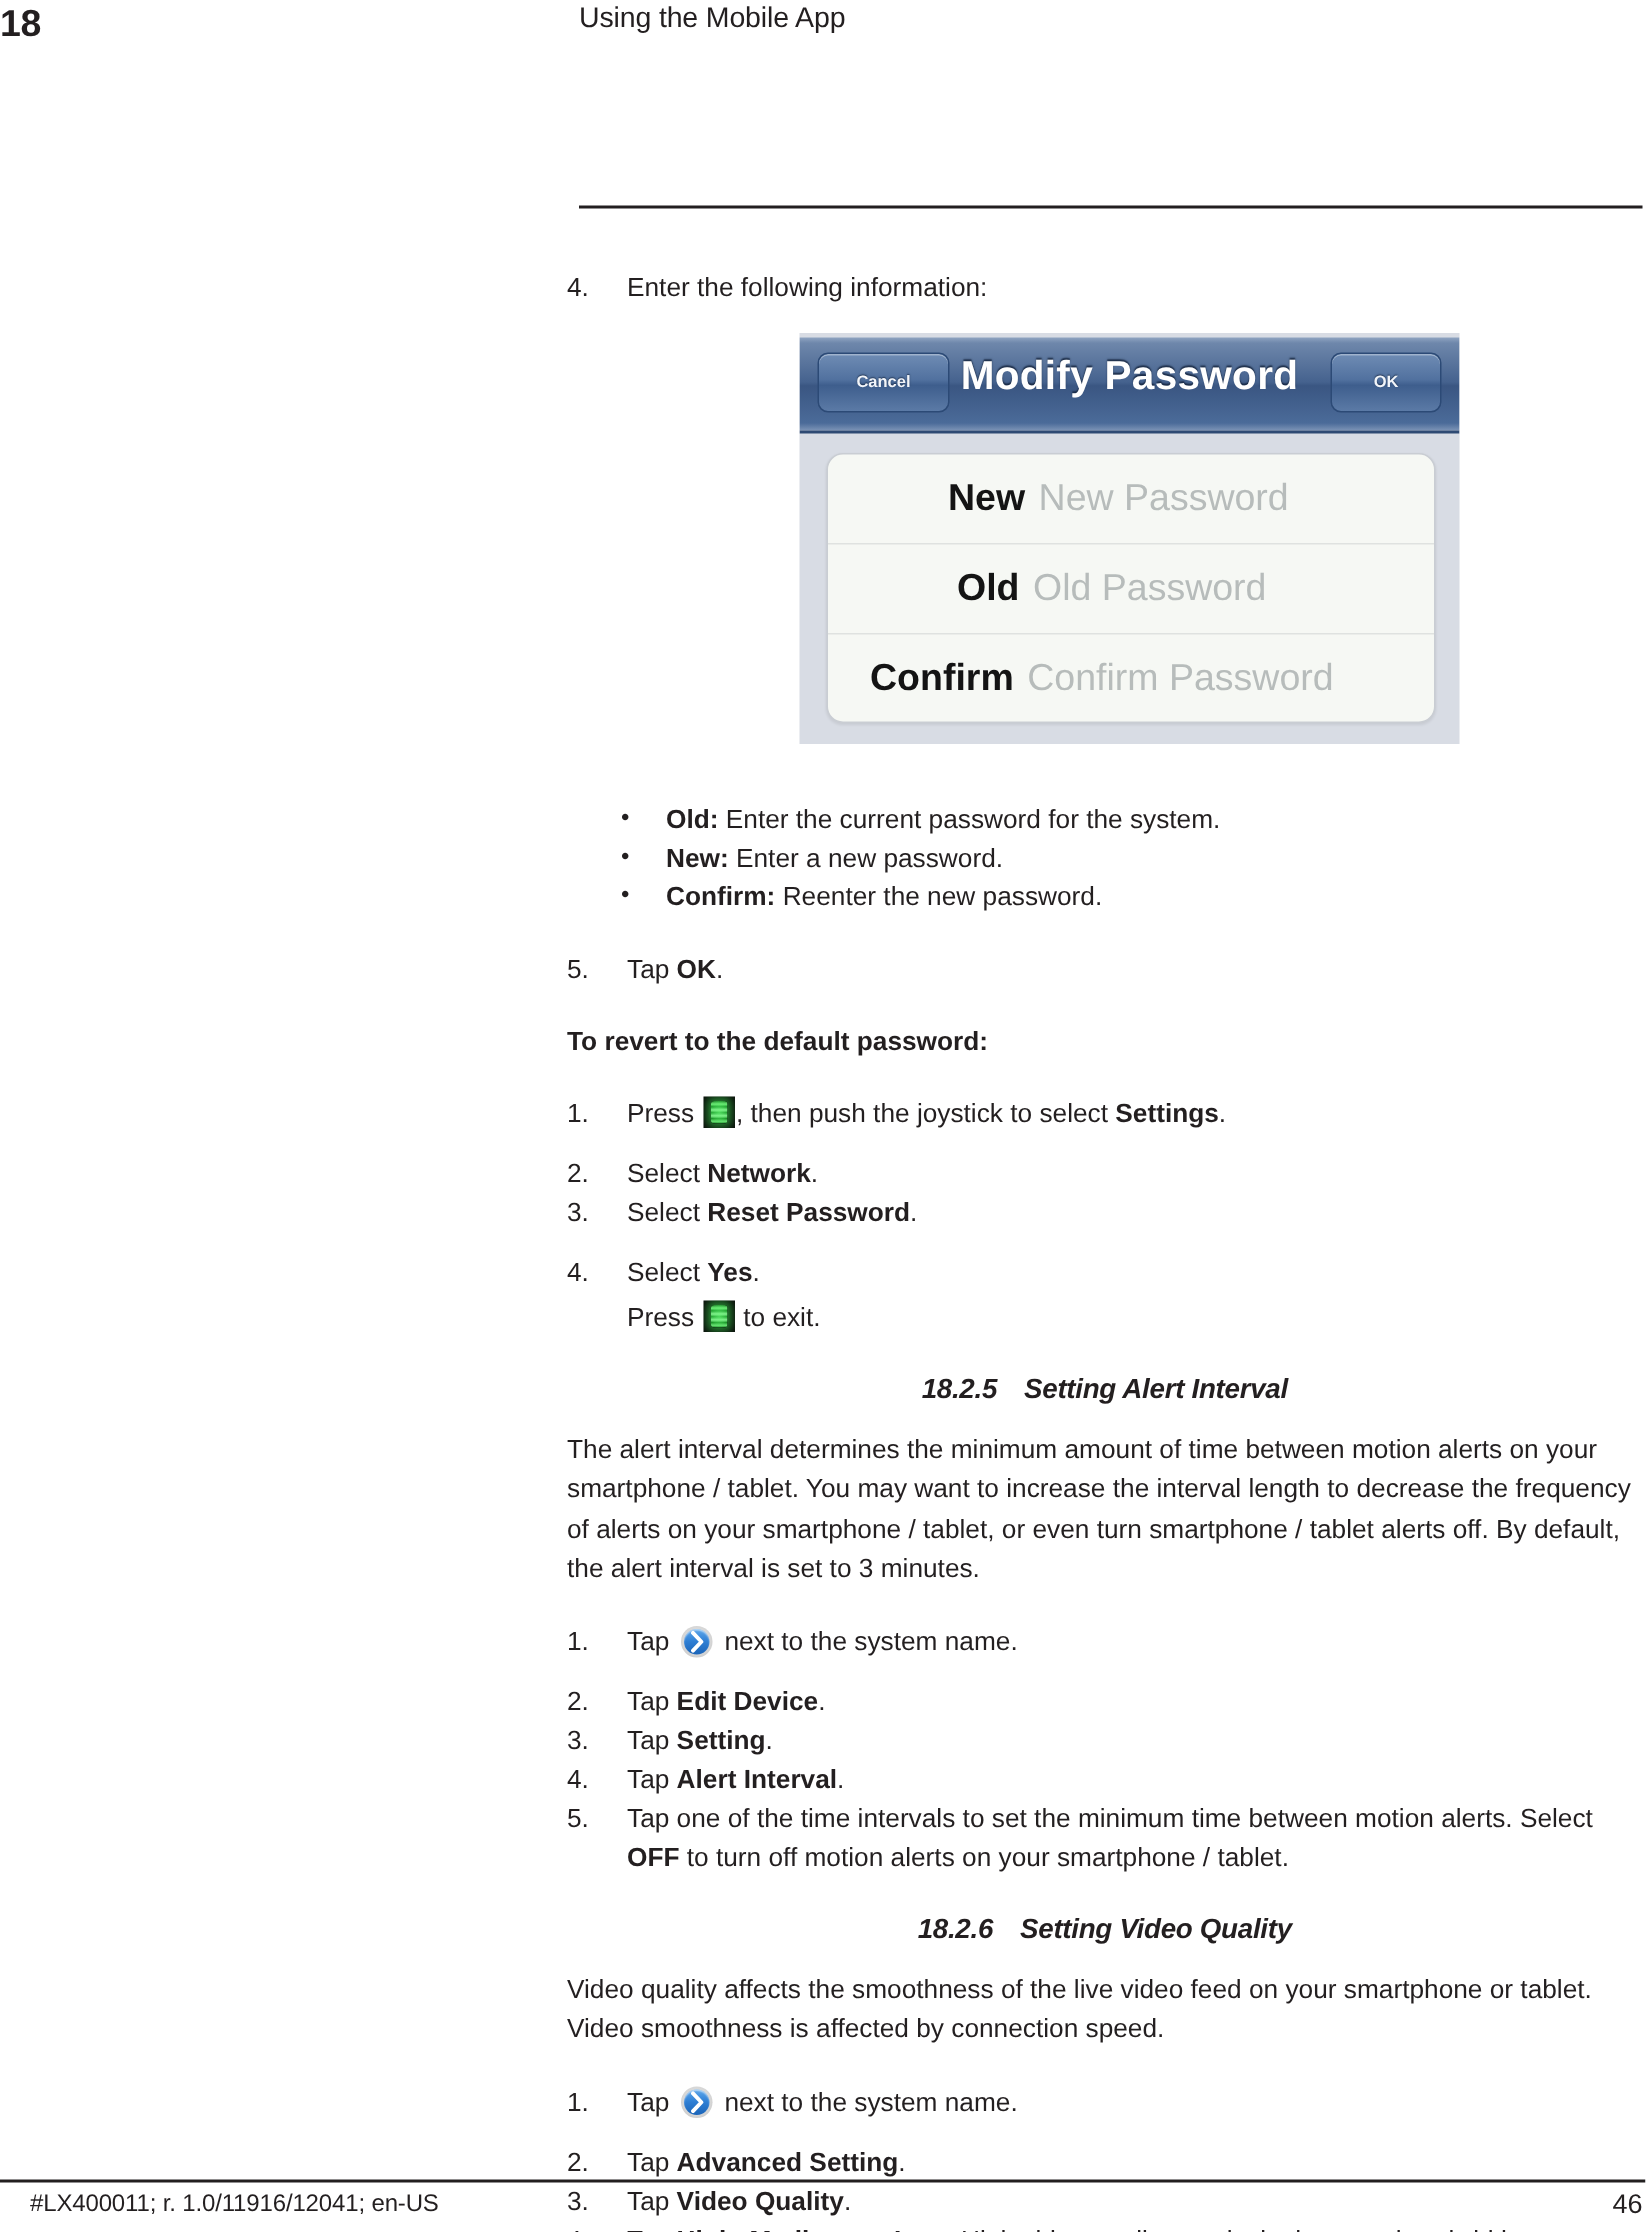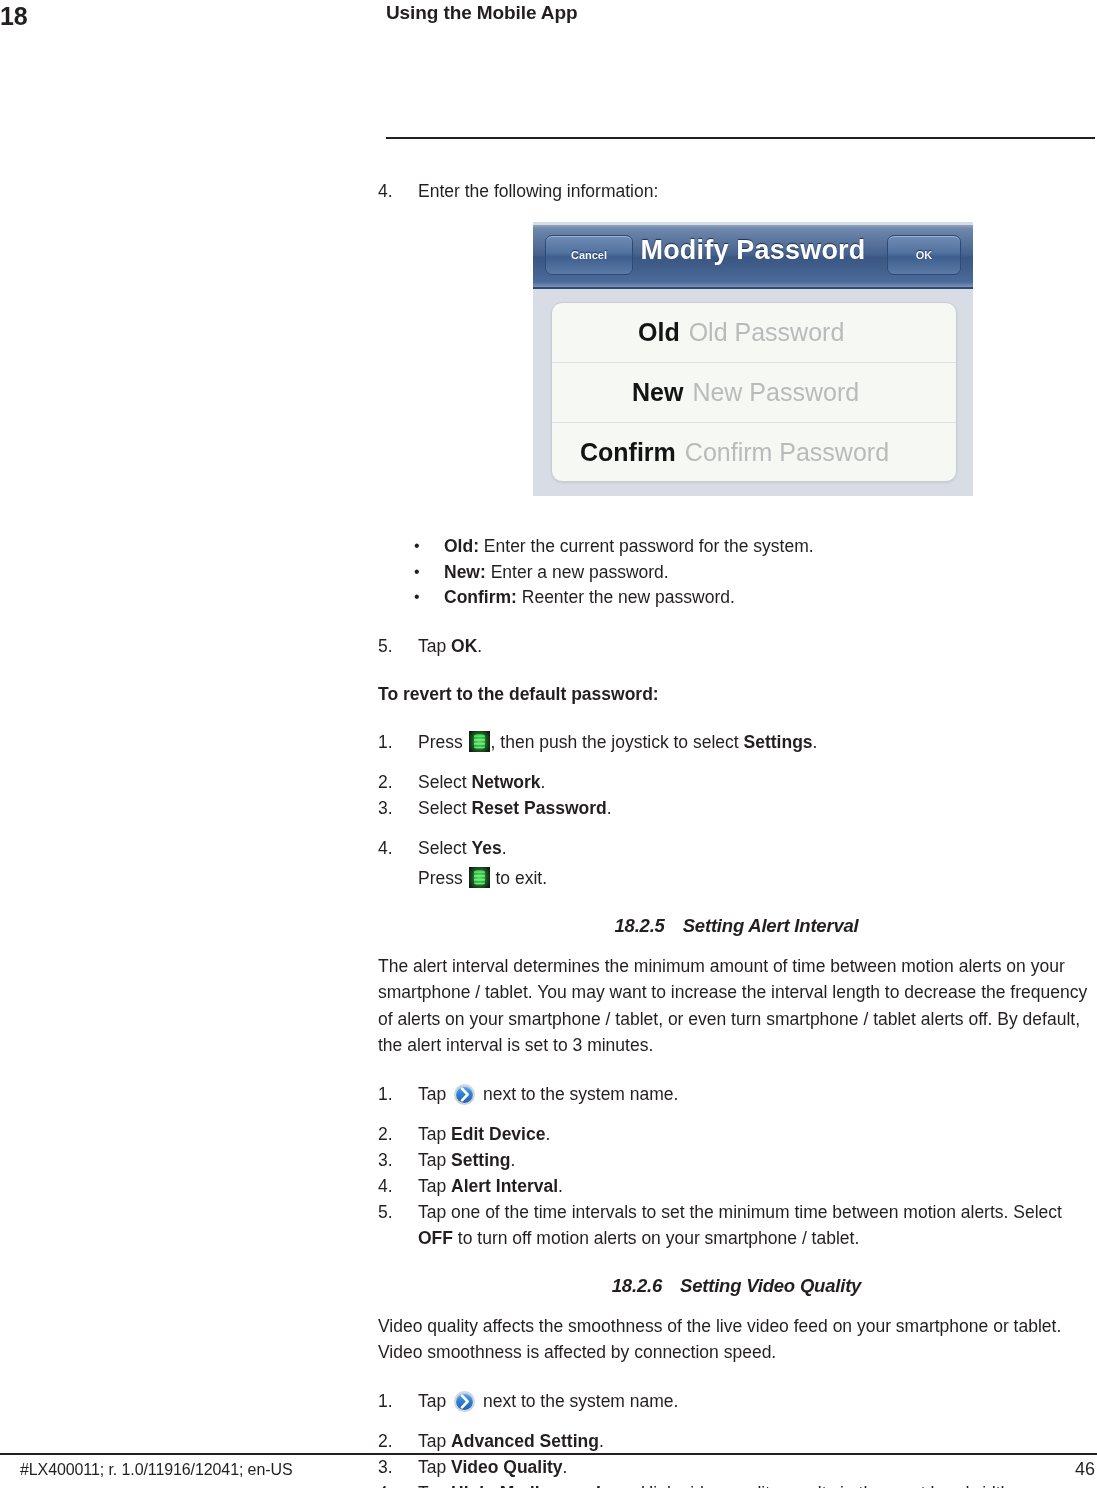--- a/index.html
+++ b/index.html
@@ -29,21 +29,21 @@
     top: 2px;
     font-size: 25px;
     font-weight: bold;
     letter-spacing: -0.2px;
   }
   .header-title {
     position: absolute;
     left: 386px;
     top: 2px;
     font-size: 19px;
-    font-weight: bold;
+    font-weight: normal;
     letter-spacing: -0.1px;
   }
   .header-rule {
     position: absolute;
     left: 386px;
     top: 137px;
     width: 709px;
     height: 2px;
     background: #231f20;
   }
@@ -309,27 +309,27 @@
 </div>
 <div class="header-rule"></div>
 
 <div class="app-shot">
   <div class="app-navbar">
     <div class="nav-btn cancel">Cancel</div>
     <div class="app-title">Modify Password</div>
     <div class="nav-btn ok">OK</div>
   </div>
   <div class="app-form">
+    <div class="form-row r-new">
+      <span class="fl">New</span>
+      <span class="fp">New Password</span>
+    </div>
     <div class="form-row r-old">
       <span class="fl">Old</span>
       <span class="fp">Old Password</span>
-    </div>
-    <div class="form-row r-new">
-      <span class="fl">New</span>
-      <span class="fp">New Password</span>
     </div>
     <div class="form-row r-confirm">
       <span class="fl">Confirm</span>
       <span class="fp">Confirm Password</span>
     </div>
   </div>
 </div>
 
 <div class="content">
 

